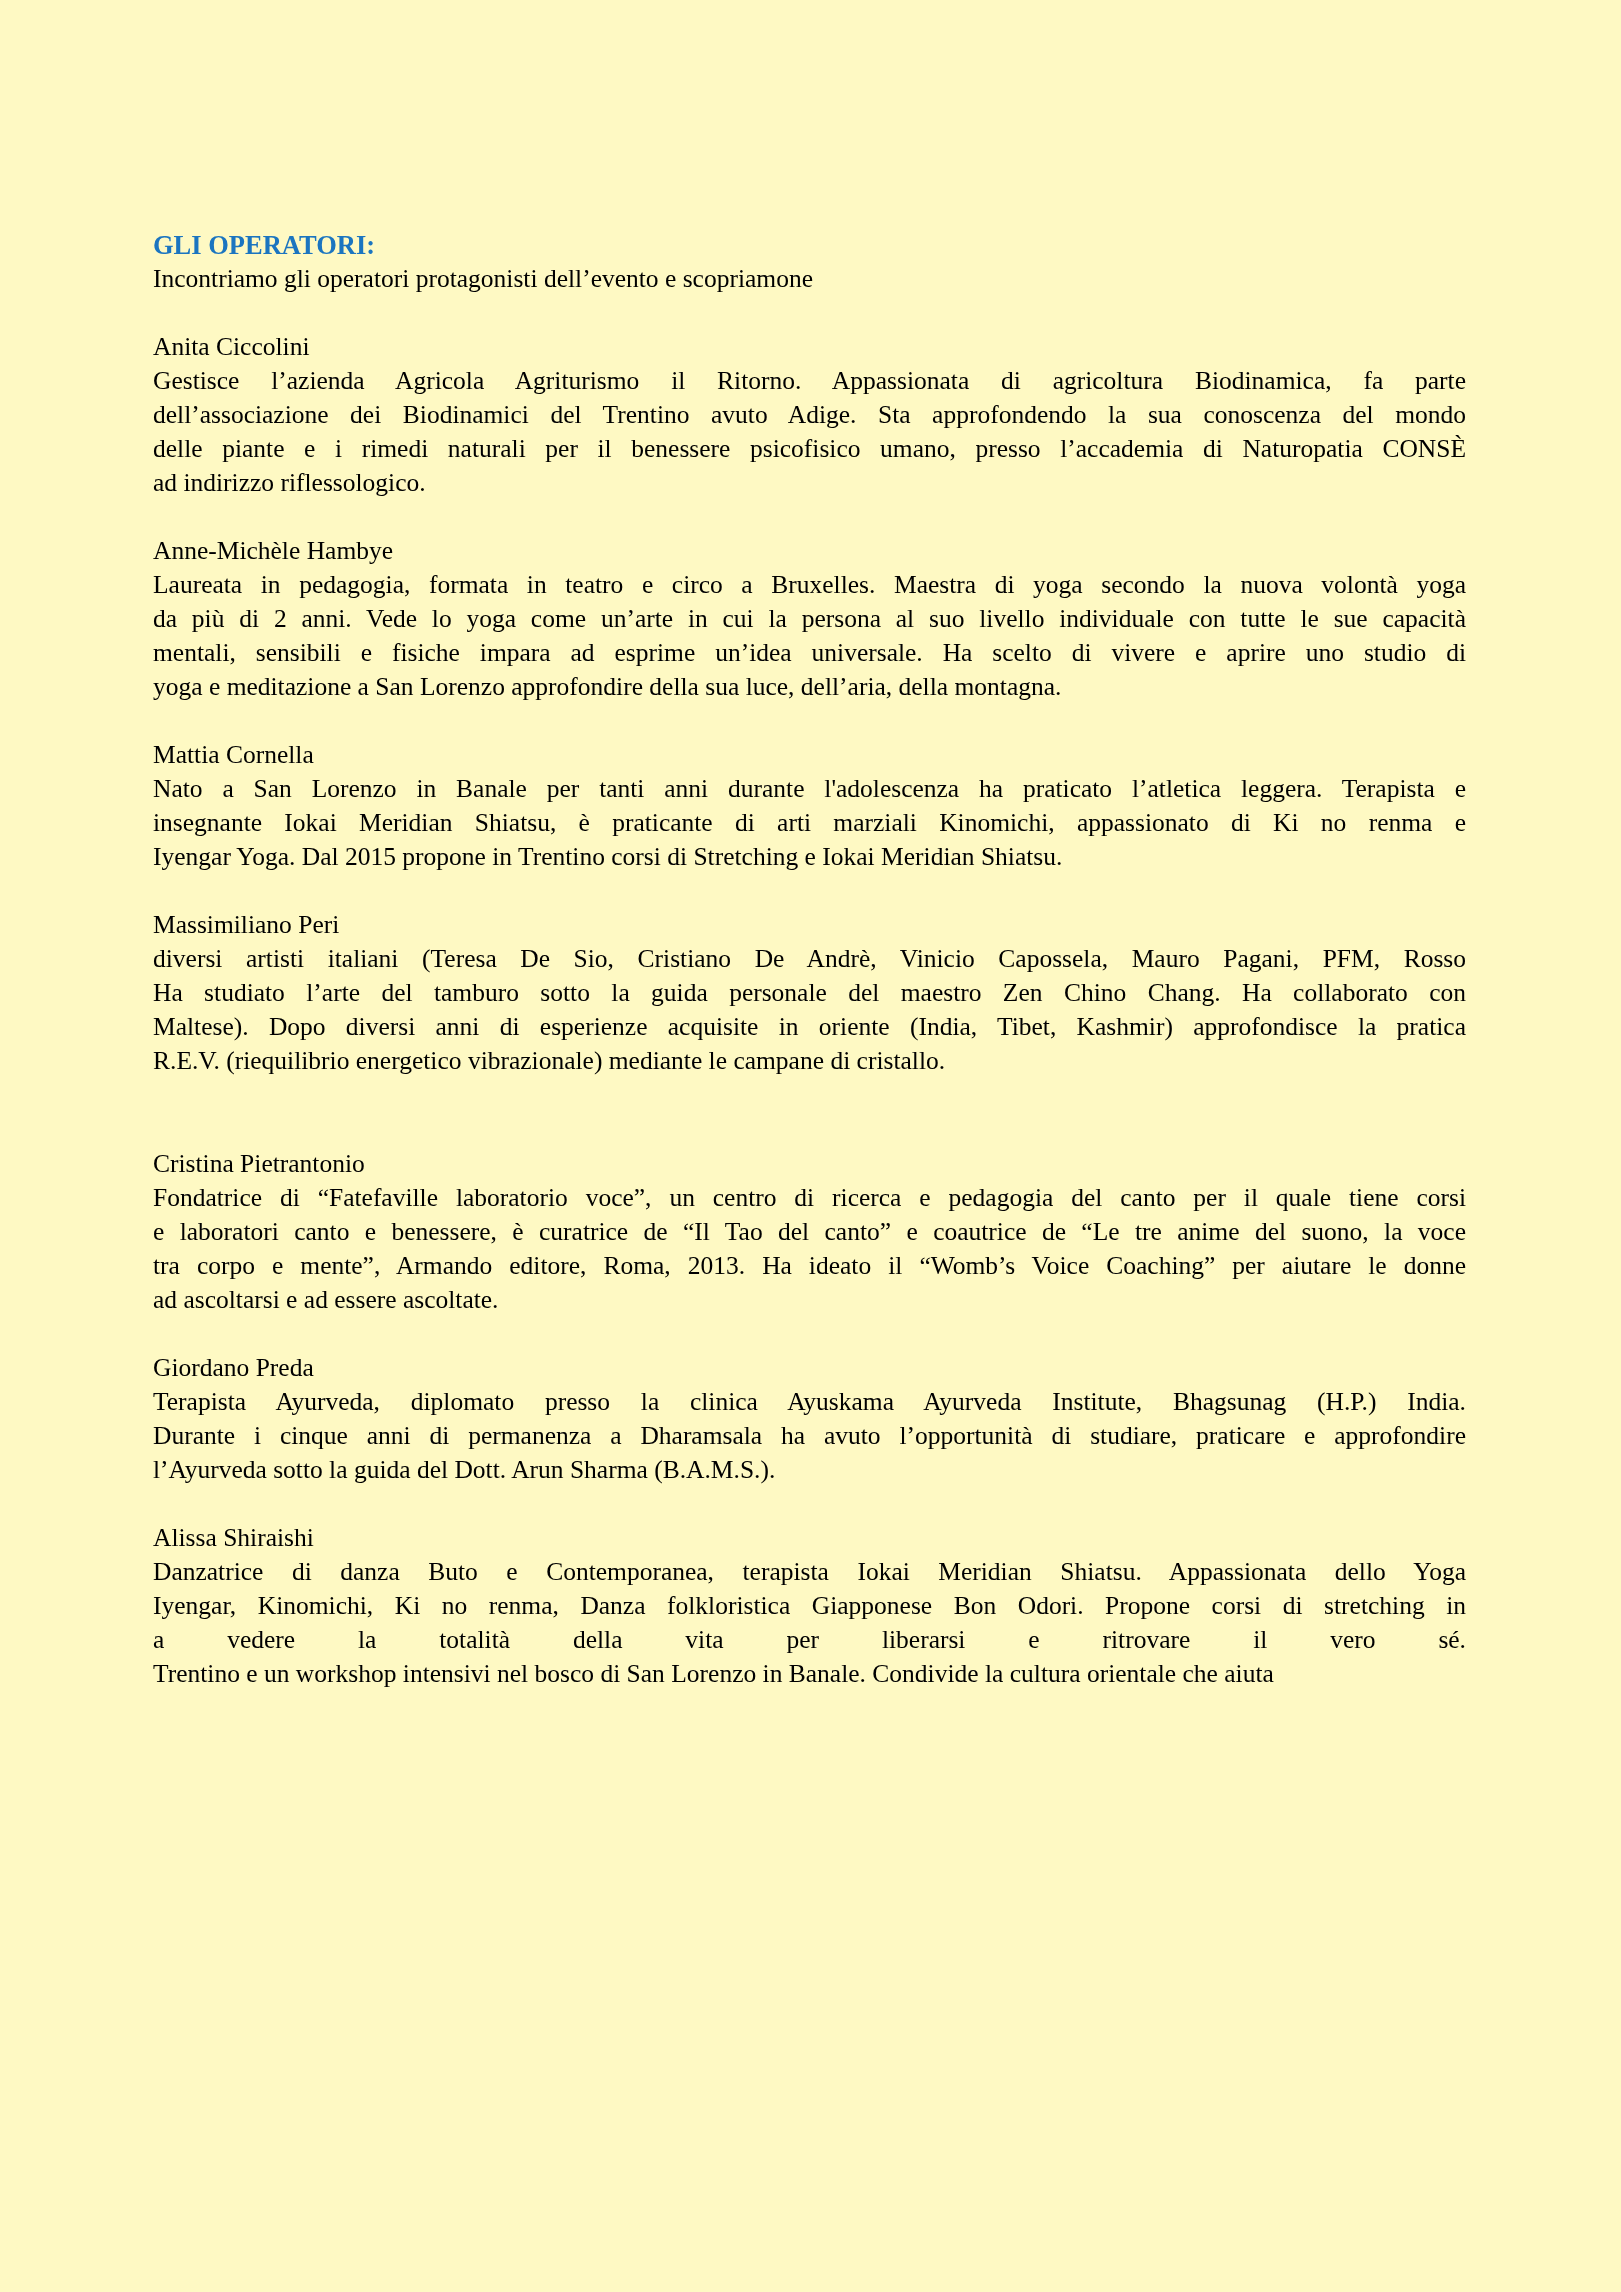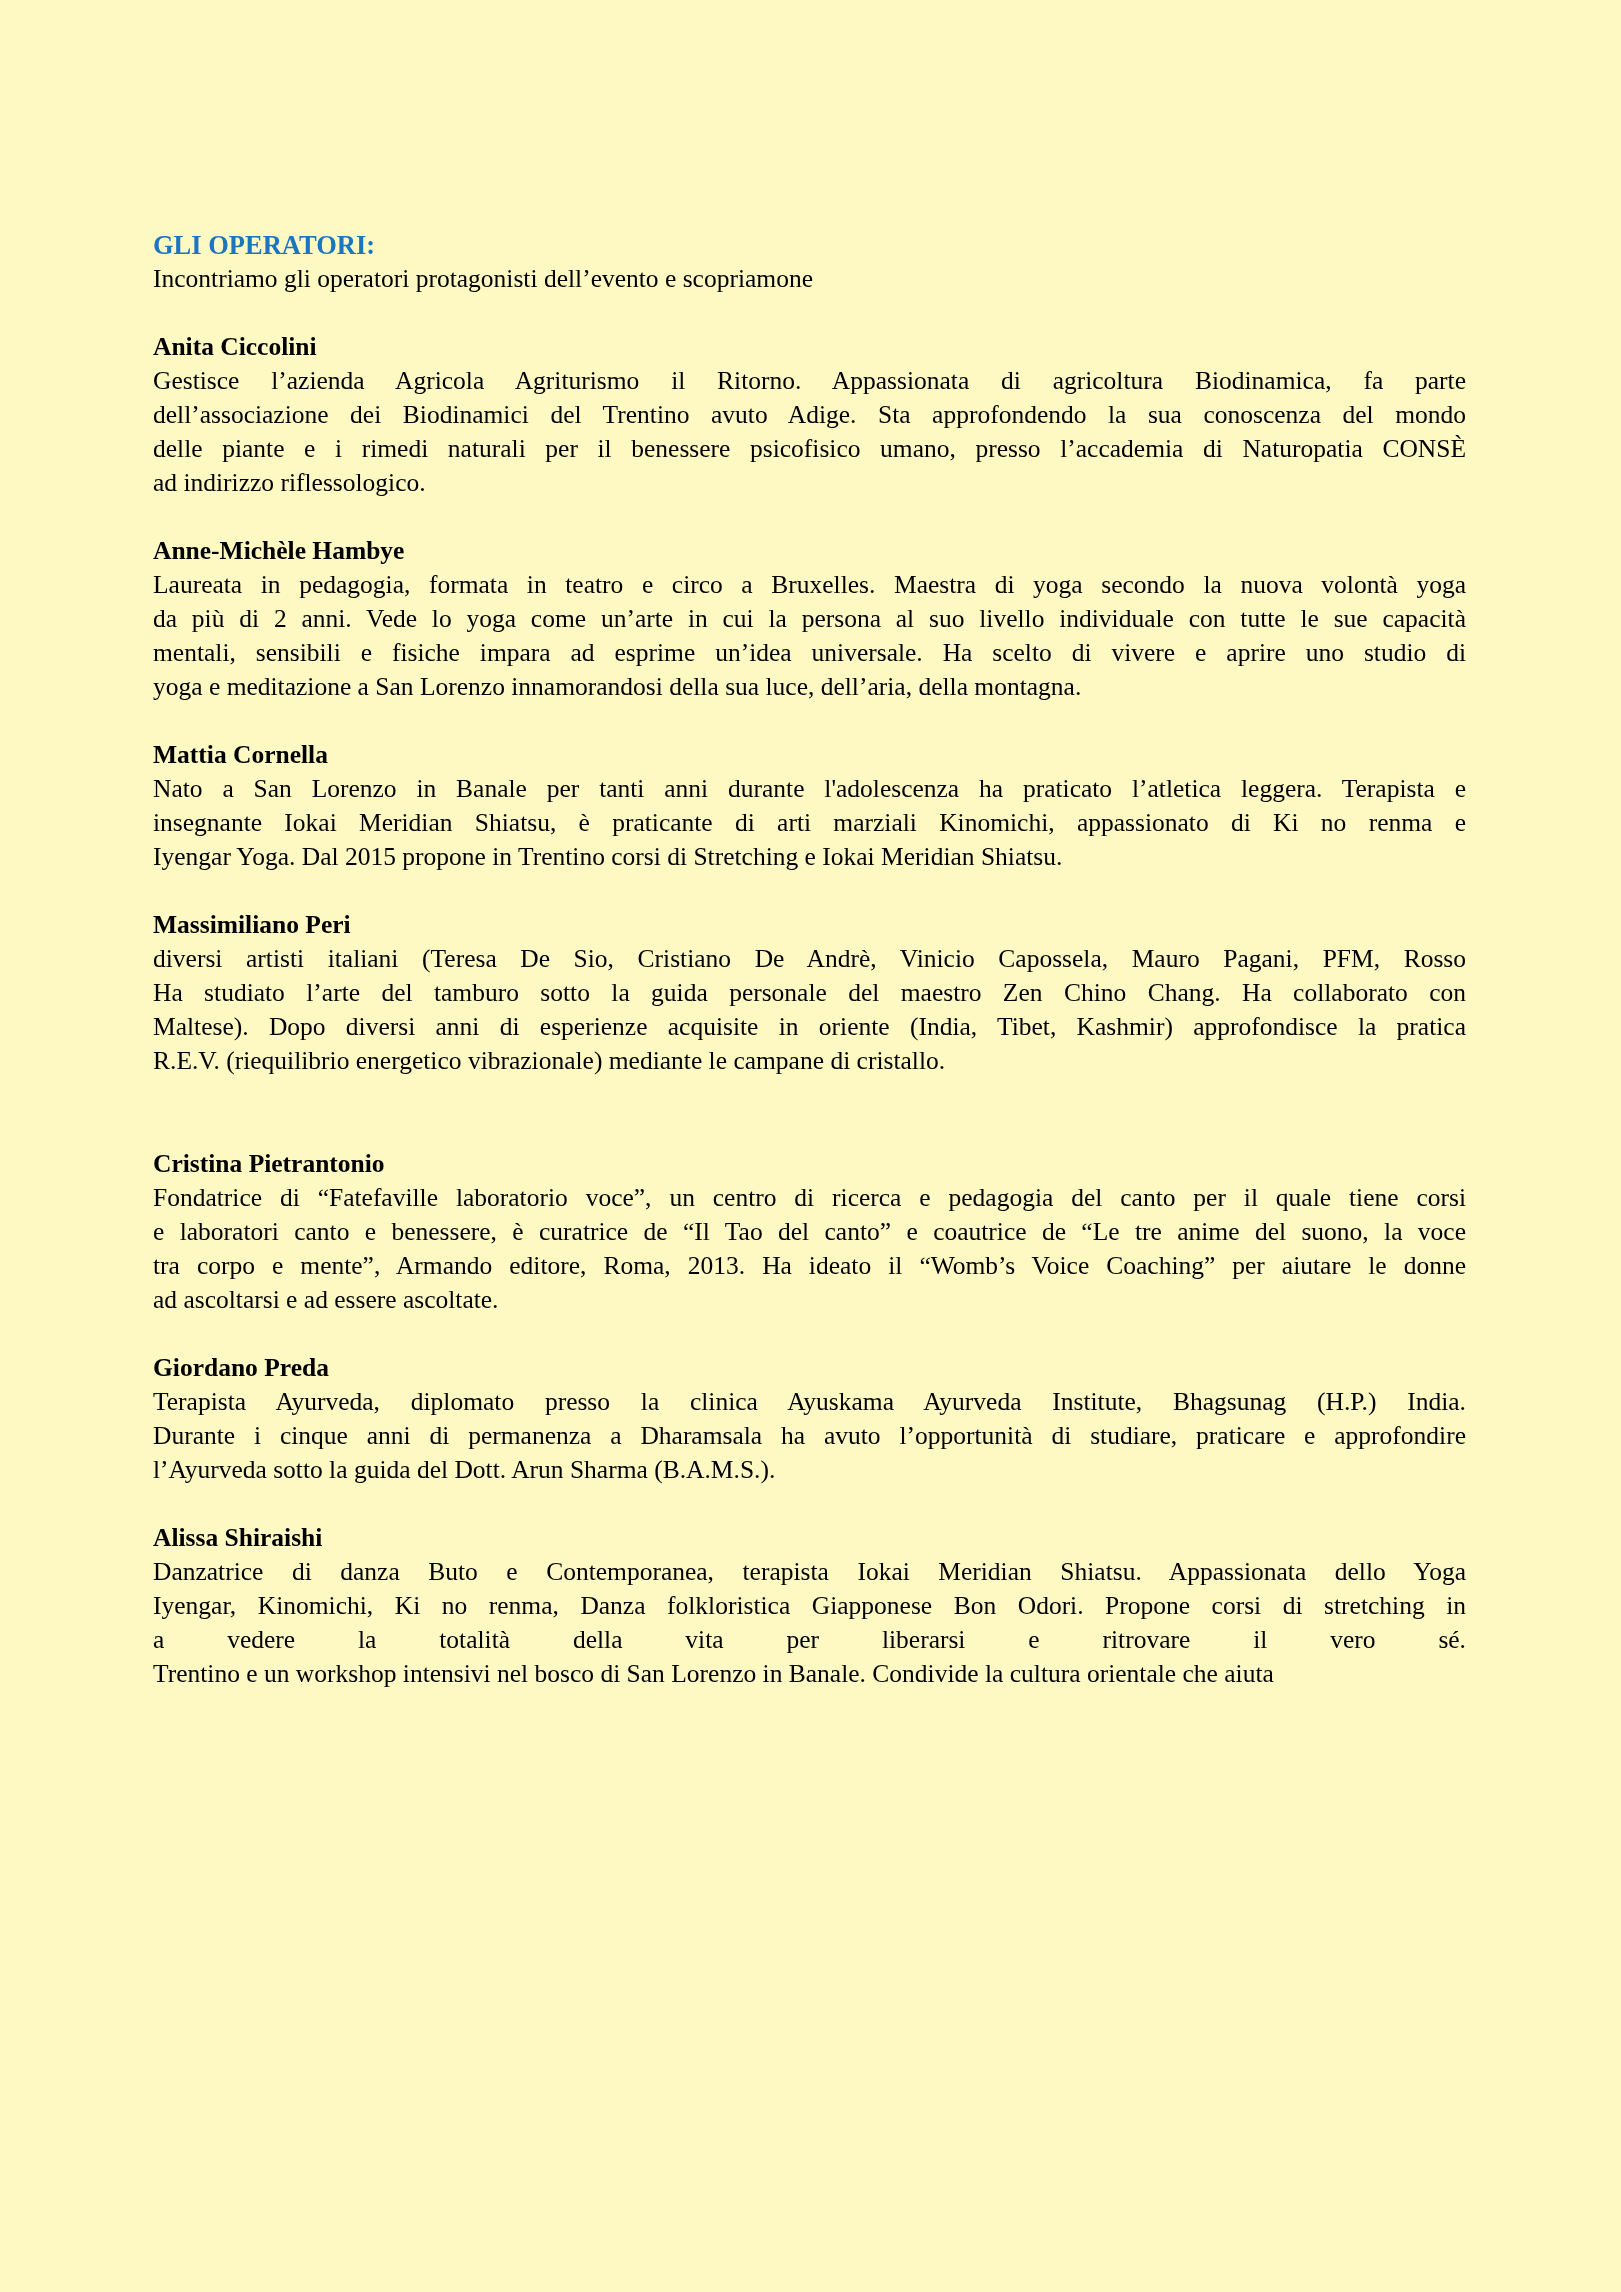--- a/index.html
+++ b/index.html
@@ -36,21 +36,21 @@
   .operator {
     margin-top: 34px;
   }
   .operator.extra {
     margin-top: 69px;
   }
   .op-name {
     margin: 0;
     font-size: 25.5px;
     line-height: 34px;
-    font-weight: bold;
+    font-weight: normal;
   }
   .op-bio .line {
     text-align: justify;
     text-align-last: justify;
   }
   .op-bio .line:last-child {
     text-align-last: left;
   }
 </style>
 </head>
@@ -70,21 +70,21 @@
             <div class="line">ad indirizzo riflessologico.</div>
           </div>
   </section>
 
   <section class="operator">
     <h2 class="op-name">Anne-Michèle Hambye</h2>
     <div class="op-bio">
             <div class="line">Laureata in pedagogia, formata in teatro e circo a Bruxelles. Maestra di yoga secondo la nuova volontà yoga</div>
             <div class="line">da più di 2 anni. Vede lo yoga come un’arte in cui la persona al suo livello individuale con tutte le sue capacità</div>
             <div class="line">mentali, sensibili e fisiche impara ad esprime un’idea universale. Ha scelto di vivere e aprire uno studio di</div>
-            <div class="line">yoga e meditazione a San Lorenzo innamorandosi della sua luce, dell’aria, della montagna.</div>
+            <div class="line">yoga e meditazione a San Lorenzo approfondire della sua luce, dell’aria, della montagna.</div>
           </div>
   </section>
 
   <section class="operator">
     <h2 class="op-name">Mattia Cornella</h2>
     <div class="op-bio">
             <div class="line">Nato a San Lorenzo in Banale per tanti anni durante l'adolescenza ha praticato l’atletica leggera. Terapista e</div>
             <div class="line">insegnante Iokai Meridian Shiatsu, è praticante di arti marziali Kinomichi, appassionato di Ki no renma e</div>
             <div class="line">Iyengar Yoga. Dal 2015 propone in Trentino corsi di Stretching e Iokai Meridian Shiatsu.</div>
           </div>

